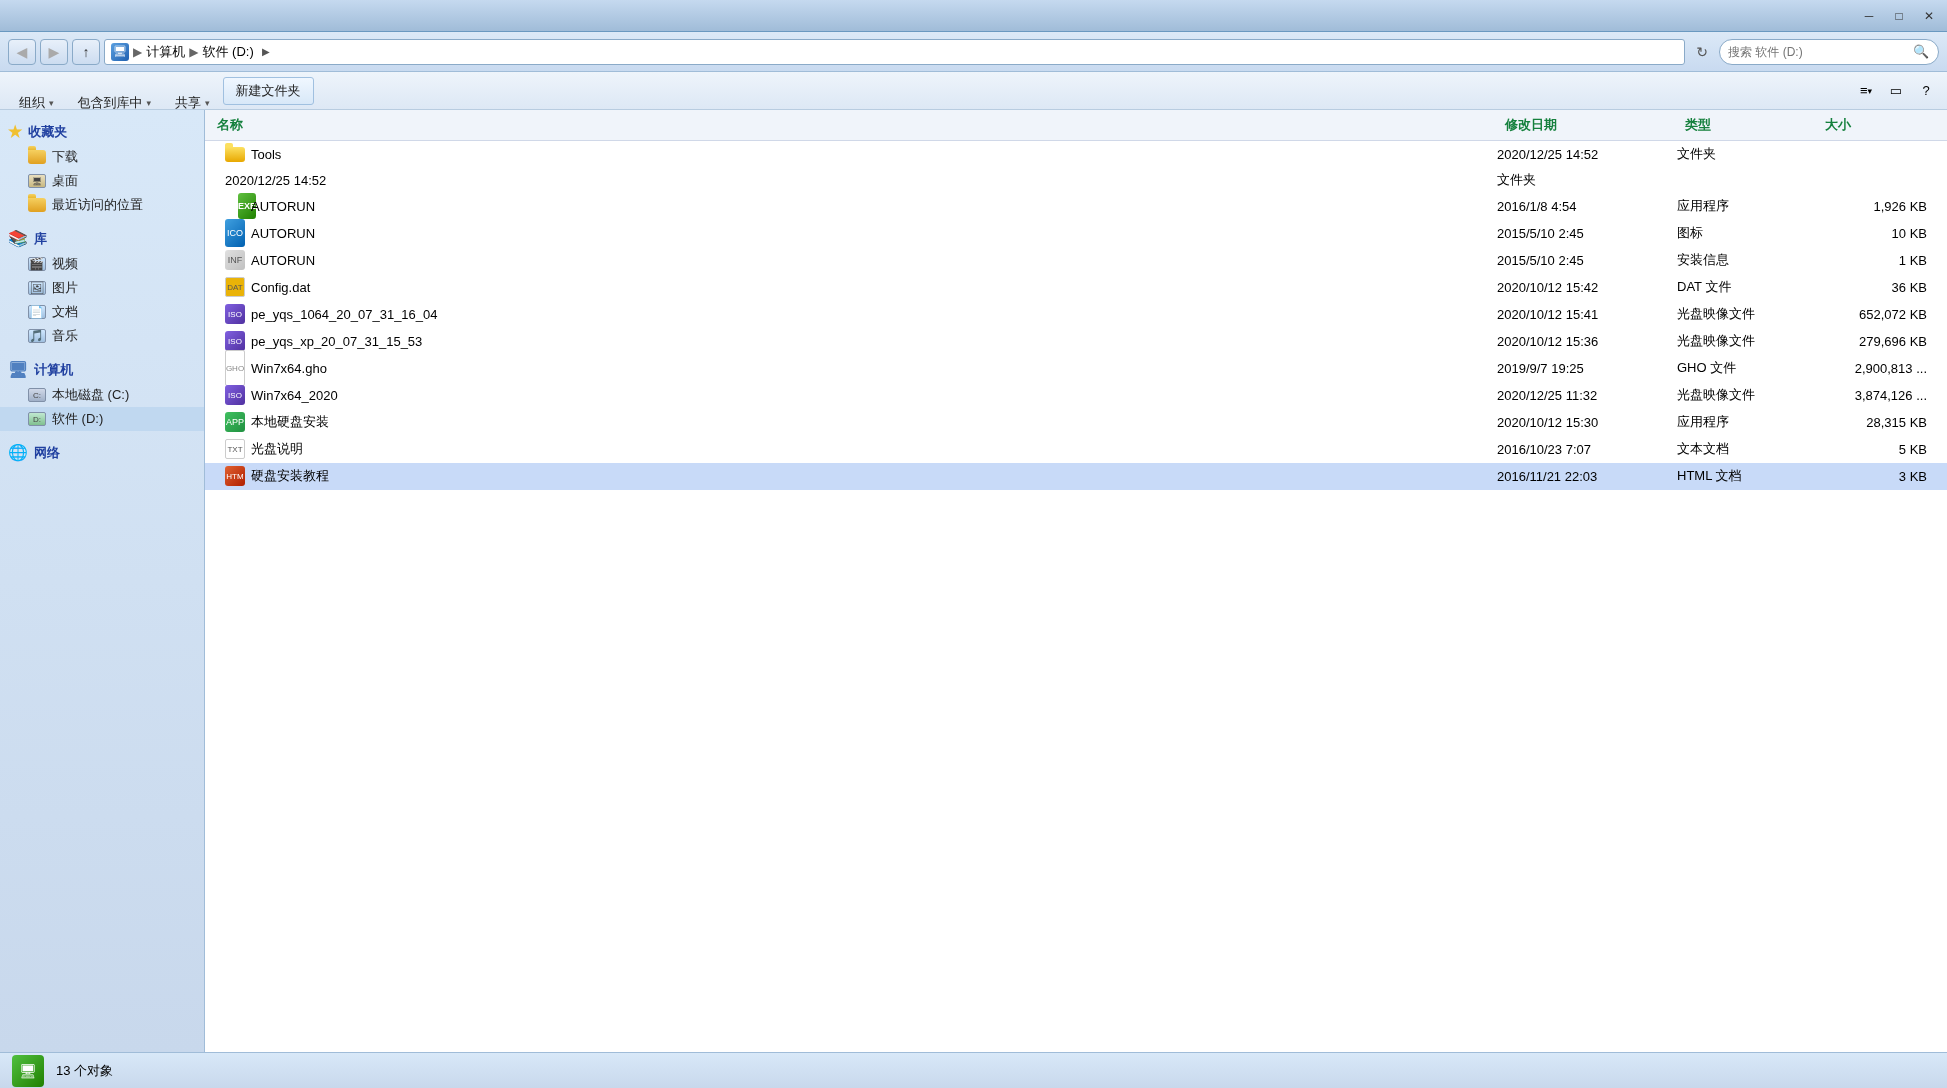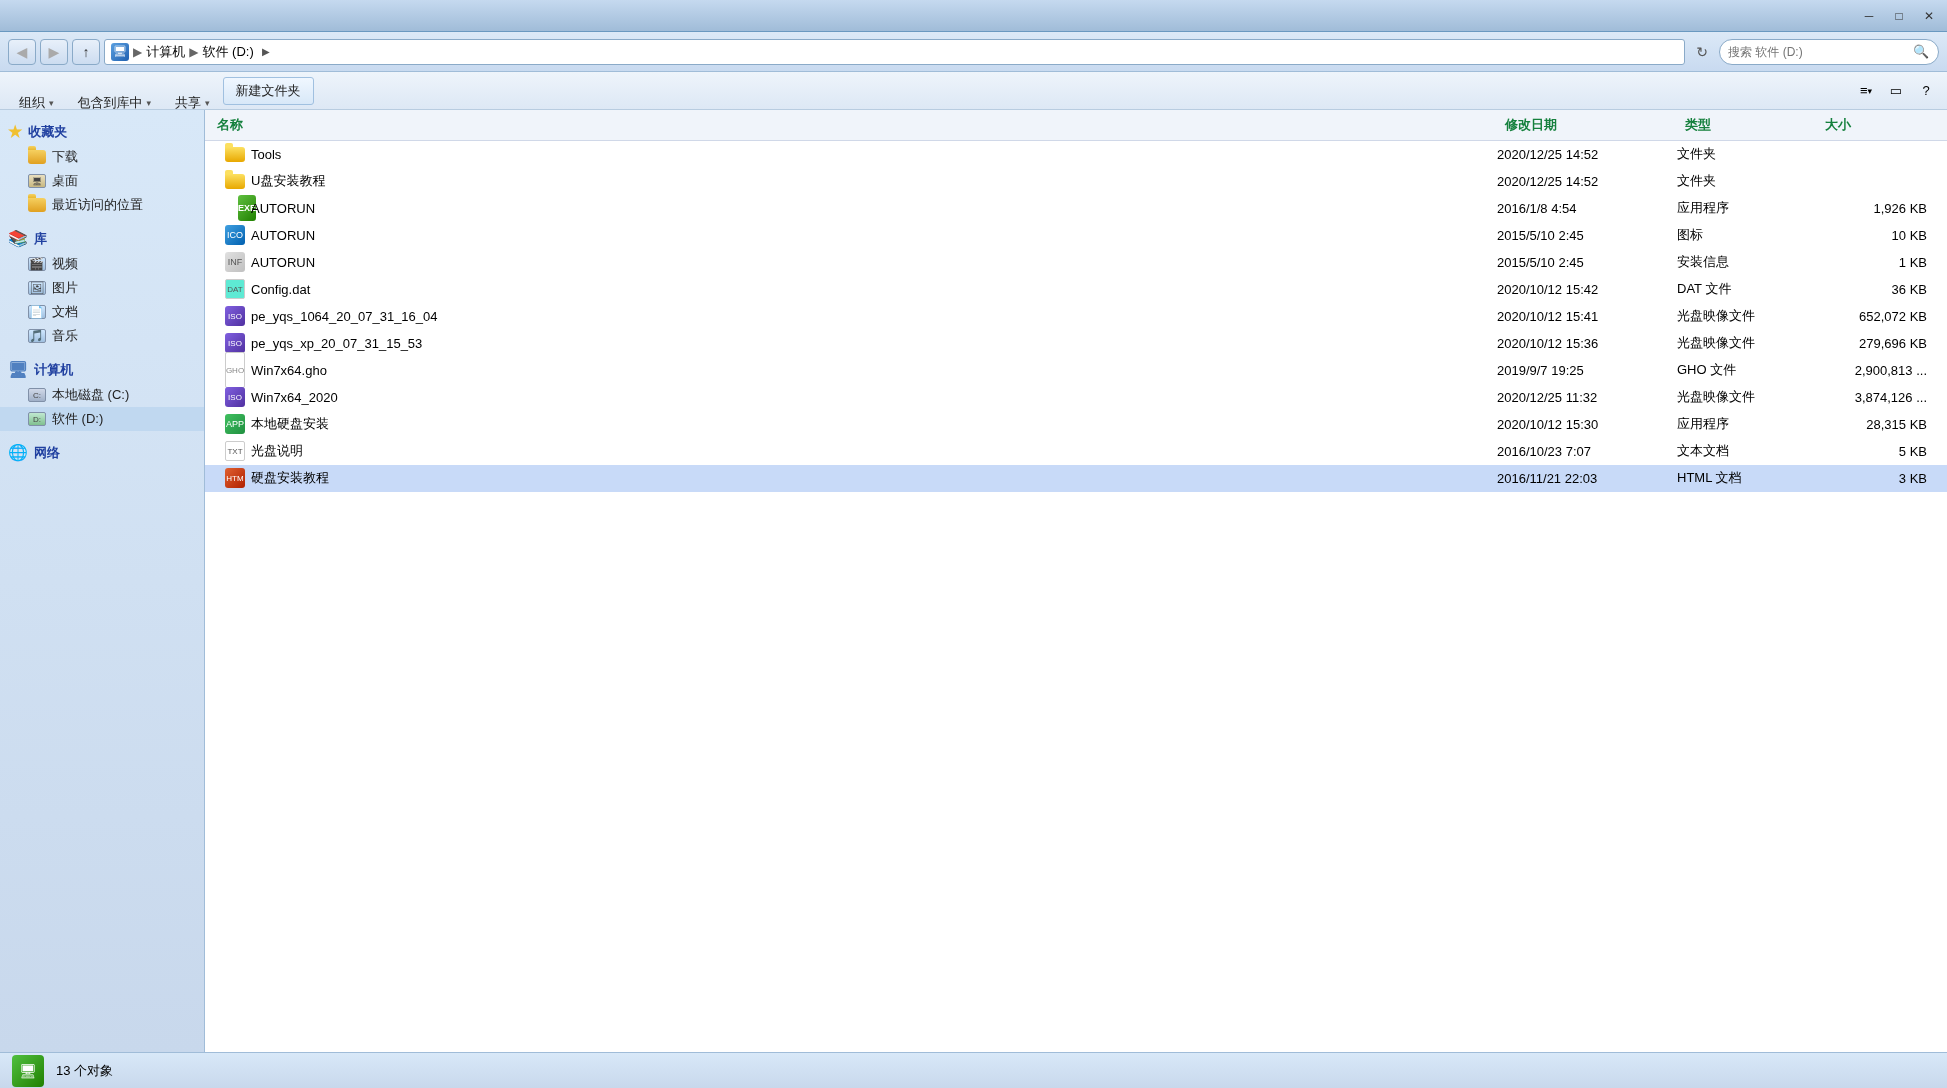--- a/index.html
+++ b/index.html
@@ -323,21 +323,21 @@
       display: flex;
       align-items: center;
       justify-content: center;
       color: #fff;
       font-size: 9px;
       font-weight: bold;
       margin-left: 24px;
     }
     .icon-ico {
       width: 20px;
-      height: 20px;
+      height: 28px;
       background: linear-gradient(135deg, #40a0e0, #0060b0);
       border-radius: 3px;
       display: flex;
       align-items: center;
       justify-content: center;
       color: #fff;
       font-size: 9px;
     }
     .icon-inf {
       width: 20px;
@@ -346,21 +346,21 @@
       border-radius: 3px;
       display: flex;
       align-items: center;
       justify-content: center;
       color: #555;
       font-size: 9px;
     }
     .icon-dat {
       width: 20px;
       height: 20px;
-      background: #5eead4;
+      background: #eab308;
       border: 1px solid #ccc;
       border-radius: 2px;
       display: flex;
       align-items: center;
       justify-content: center;
       color: #555;
       font-size: 8px;
     }
     .icon-iso {
       width: 20px;
@@ -610,26 +610,20 @@
       <div class="file-icon">
               <div class="icon-folder"></div>
             </div>
       <span>Tools</span>
     </div>
     <span>2020/12/25 14:52</span>
     <span>文件夹</span>
     <span style="text-align:right;display:block;"></span>
   </div>
         <div class="file-row">
-    <div class="name-cell">
-      <div class="file-icon">
-              <div class="icon-folder"></div>
-            </div>
-      <span>U盘安装教程</span>
-    </div>
     <span>2020/12/25 14:52</span>
     <span>文件夹</span>
     <span style="text-align:right;display:block;"></span>
   </div>
         <div class="file-row">
     <div class="name-cell">
       <div class="file-icon">
               <div class="icon-exe">EXE</div>
             </div>
       <span>AUTORUN</span>

